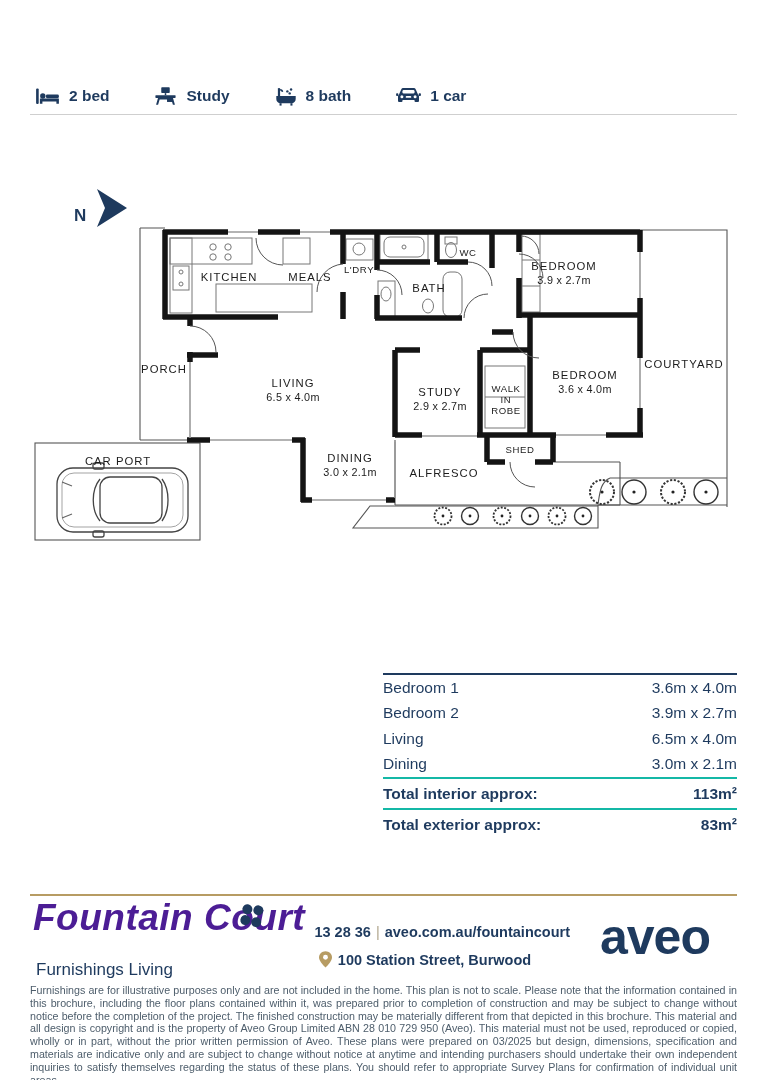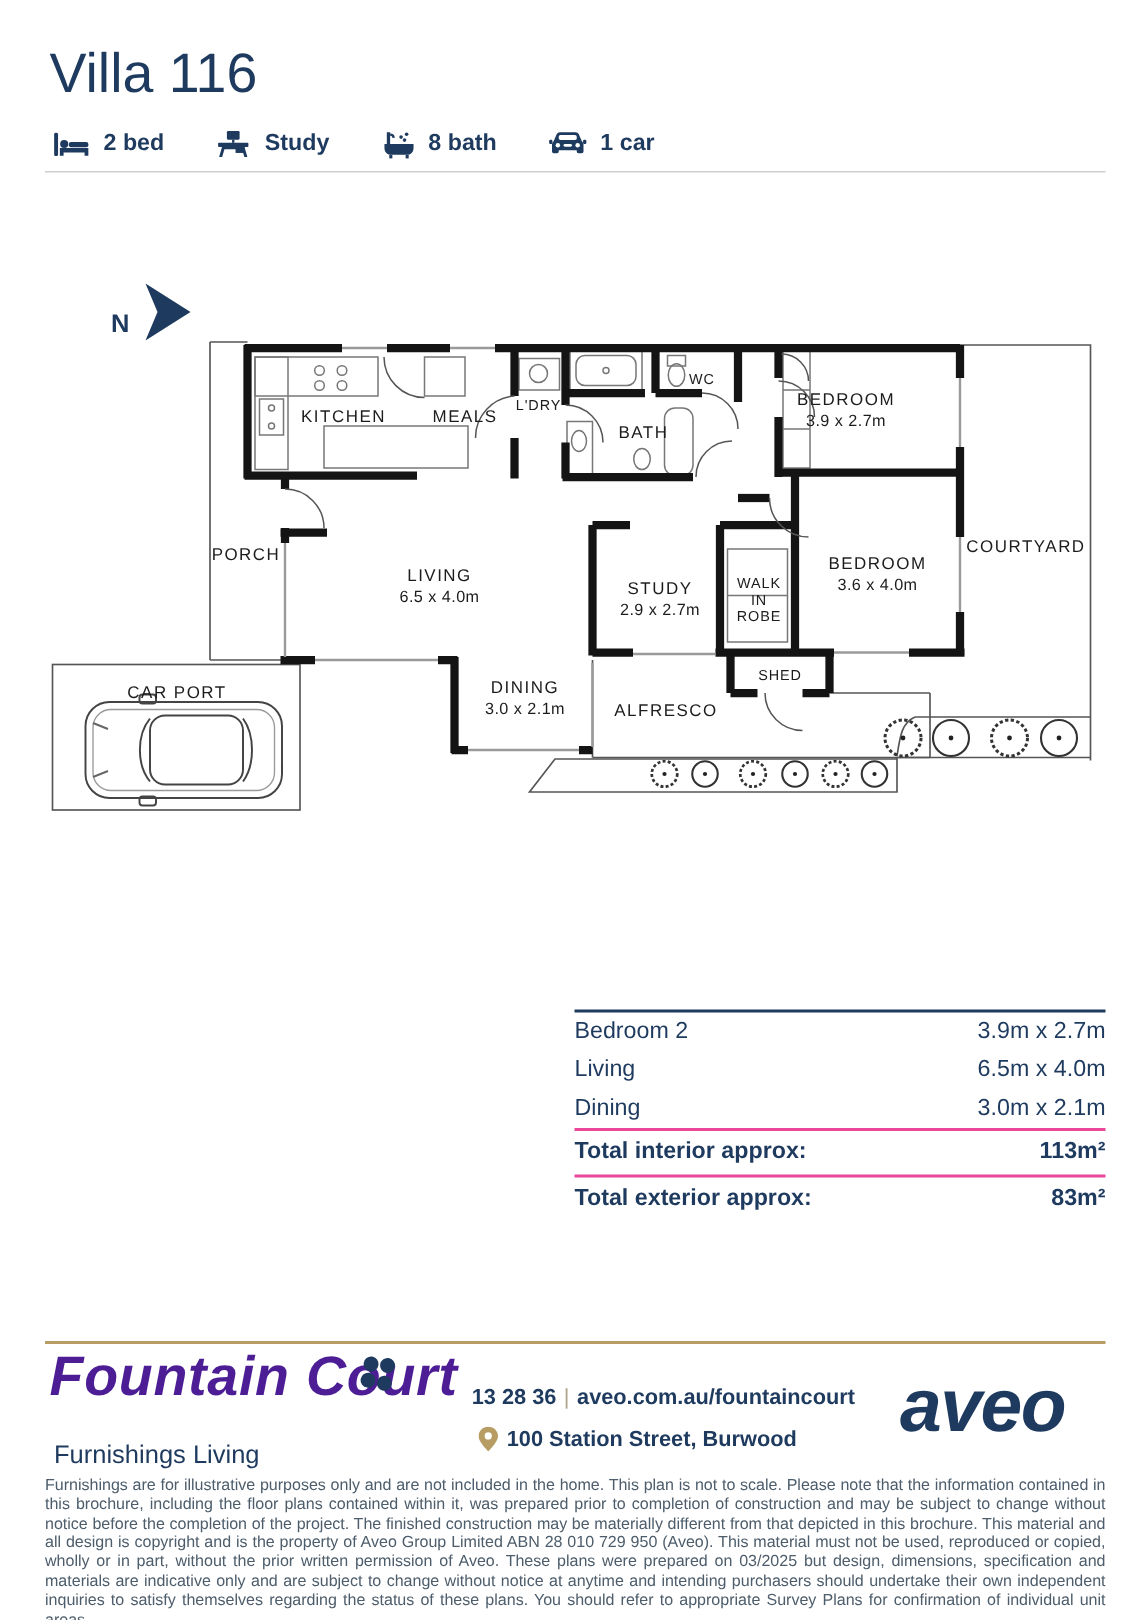--- a/index.html
+++ b/index.html
@@ -1,59 +1,58 @@
 <!DOCTYPE html>
 <html><head>
 <meta charset="utf-8">
 <style>
   html,body{margin:0;padding:0;background:#ffffff;}
   .page{position:relative;width:764px;height:1080px;background:#fff;overflow:hidden;
         font-family:"Liberation Sans",sans-serif;}
   
   .title{position:absolute;left:33px;top:28px;font-size:37px;font-weight:500;
          color:#1e3a5e;letter-spacing:0;}
-  .features{position:absolute;left:34px;top:85px;display:flex;align-items:center;gap:34px;}
+  .features{position:absolute;left:34px;top:85px;display:flex;align-items:center;gap:44px;}
   .feature{display:flex;align-items:center;gap:8px;}
   .feature svg{display:block;}
   .feature .flabel{font-size:15.5px;font-weight:600;color:#1e3a5e;}
   .rule-gray{position:absolute;left:30px;top:114px;width:707px;height:1px;background:#cfcfcf;}
   
   .plan-svg{position:absolute;left:0;top:165px;width:764px;height:380px;}
   .room-lab{font-family:"Liberation Sans",sans-serif;font-size:11.3px;fill:#1c1c1c;letter-spacing:1px;}
   .dim-lab{font-family:"Liberation Sans",sans-serif;font-size:10.8px;fill:#1c1c1c;letter-spacing:.3px;}
   .small-lab{font-family:"Liberation Sans",sans-serif;font-size:9.6px;fill:#1c1c1c;letter-spacing:.6px;}
   .north-lab{font-family:"Liberation Sans",sans-serif;font-size:17px;font-weight:bold;fill:#1e3a5e;}
   
   .summary{position:absolute;left:383px;top:673px;width:354px;border-top:2px solid #1e3a5e;}
   .srow{display:flex;justify-content:space-between;align-items:center;height:25.5px;
         font-size:15.5px;color:#1e3a5e;}
   .trow{display:flex;justify-content:space-between;align-items:center;height:29px;
-        font-size:15.5px;font-weight:bold;color:#1e3a5e;border-top:2px solid #ec4899;}
+        font-size:15.5px;font-weight:bold;color:#1e3a5e;border-top:2px solid #14b8a6;}
   
   .rule-gold{position:absolute;left:30px;top:894px;width:707px;height:2px;background:#b79c63;}
   .brand{position:absolute;left:33px;top:897px;font-size:37px;font-weight:600;color:#4c1d95;letter-spacing:.5px;font-style:italic;}
   .clover{position:absolute;left:237px;top:903px;}
   .tagline{position:absolute;left:36px;top:960px;font-size:17px;color:#1e3a5e;}
   .contact{position:absolute;left:280px;top:924px;width:290px;text-align:right;color:#1e3a5e;}
   .contact .line1{font-size:14.5px;font-weight:bold;}
   .contact .sep{color:#b0a58c;padding:0 5px;font-weight:400;}
   .contact .line2{font-size:14.5px;font-weight:bold;margin-top:11px;display:flex;
                   align-items:center;justify-content:center;gap:6px;}
   .aveo-logo{position:absolute;left:600px;top:908px;font-size:50px;font-weight:bold;
-             color:#1e3a5e;letter-spacing:-1px;font-style:italic;}
+             color:#1e3a5e;letter-spacing:-1px;}
   
   .disclaimer{position:absolute;left:30px;top:984px;width:707px;font-size:10.7px;
               line-height:12.8px;color:#4d5d6b;text-align:justify;margin:0;}
 </style>
 </head>
 <body>
 
 <div class="page">
 
-  <div class="title">Villa 116</div>
 
   <div class="features">
     <div class="feature">
       <svg width="27" height="22" viewBox="0 0 26 22">
         <g fill="#1e3a5e">
           <rect x="1.6" y="3.5" width="2.6" height="15.5" rx="1"></rect>
           <circle cx="8.3" cy="11" r="2.7"></circle>
           <path d="M5.4,13.6 h19 v5.2 h-2.5 v-2.2 H7.9 v2.2 H5.4 z"></path>
           <rect x="11.4" y="9.6" width="13" height="3.6" rx="1.4"></rect>
         </g>
@@ -263,20 +262,24 @@
       <text class="room-lab" x="350" y="462">DINING</text>
       <text class="dim-lab" x="350" y="476">3.0 x 2.1m</text>
       <text class="room-lab" x="444" y="477">ALFRESCO</text>
       <text class="small-lab" x="520" y="453">SHED</text>
       <text class="room-lab" x="118" y="465">CAR PORT</text>
     </g>
   </svg>
 
   <div class="summary">
     <div class="srow">
+      <span>Bedroom 1</span>
+      <span>3.6m x 4.0m</span>
+    </div>
+    <div class="srow">
       <span>Bedroom 2</span>
       <span>3.9m x 2.7m</span>
     </div>
     <div class="srow">
       <span>Living</span>
       <span>6.5m x 4.0m</span>
     </div>
     <div class="srow">
       <span>Dining</span>
       <span>3.0m x 2.1m</span>

